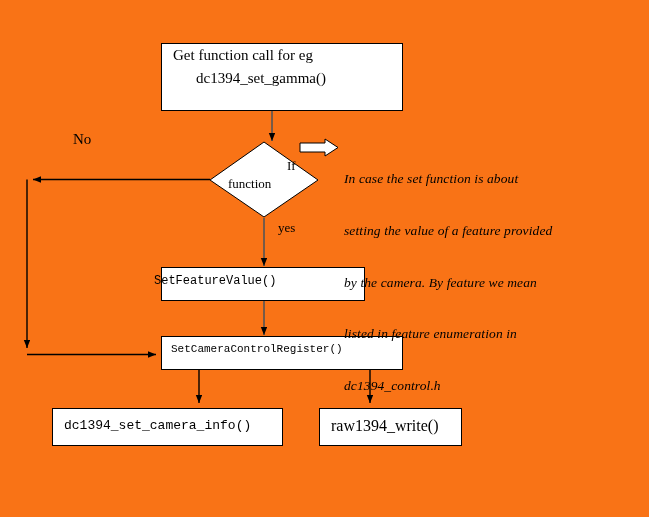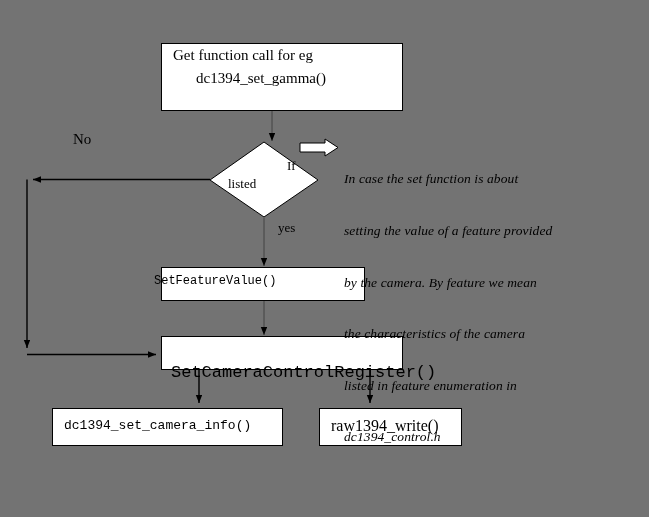--- a/index.html
+++ b/index.html
@@ -4,21 +4,21 @@
 <style>
   html, body {
     margin: 0;
     padding: 0;
     background: #ffffff;
   }
   #canvas {
     position: relative;
     width: 649px;
     height: 517px;
-    background: #737373;
+    background: #f97316;
     overflow: hidden;
     font-family: "Liberation Serif", serif;
   }
   #flow-svg {
     position: absolute;
     left: 0;
     top: 0;
     width: 649px;
     height: 517px;
   }
@@ -69,21 +69,21 @@
   
   #label-no { left: 73px; top: 131px; font-size: 15px; }
   #label-yes { left: 278px; top: 220px; font-size: 13px; }
 
   
   #box-setfeature { left: 161px; top: 267px; width: 204px; height: 34px; }
   #box-setfeature-text { left: 154px; top: 274px; font-size: 12px; }
 
   
   #box-setcamera { left: 161px; top: 336px; width: 242px; height: 34px; }
-  #box-setcamera-text { left: 171px; top: 343px; font-size: 17px; margin-top: 20px; }
+  #box-setcamera-text { left: 171px; top: 343px; font-size: 11px; }
 
   
   #box-setinfo { left: 52px; top: 408px; width: 231px; height: 38px; }
   #box-setinfo-text { left: 64px; top: 418px; font-size: 13px; }
 
   
   #box-rawwrite { left: 319px; top: 408px; width: 143px; height: 38px; }
   #box-rawwrite-text { left: 331px; top: 417px; font-size: 16px; }
 
   
@@ -118,39 +118,38 @@
     <line x1="370" y1="370" x2="370" y2="403" stroke="#000000" stroke-width="1.4" marker-end="url(#arrowhead)"></line>
 
     <polygon points="300,143 325,143 325,139 338,147.5 325,156 325,152 300,152" fill="#ffffff" stroke="#000000" stroke-width="1"></polygon>
   </svg>
 
   <div class="node-box" id="box-start"></div>
   <div class="node-text serif" id="box-start-line1">Get function call for eg</div>
   <div class="node-text serif" id="box-start-line2">dc1394_set_gamma()</div>
 
   <div class="node-text serif" id="diamond-label-1">If</div>
-  <div class="node-text serif" id="diamond-label-2">listed</div>
+  <div class="node-text serif" id="diamond-label-2">function</div>
 
   <div class="label-text" id="label-no">No</div>
   <div class="label-text" id="label-yes">yes</div>
 
   <div class="node-box" id="box-setfeature"></div>
   <div class="node-text mono" id="box-setfeature-text">SetFeatureValue()</div>
 
   <div class="node-box" id="box-setcamera"></div>
   <div class="node-text mono" id="box-setcamera-text">SetCameraControlRegister()</div>
 
   <div class="node-box" id="box-setinfo"></div>
   <div class="node-text mono" id="box-setinfo-text">dc1394_set_camera_info()</div>
 
   <div class="node-box" id="box-rawwrite"></div>
   <div class="node-text serif" id="box-rawwrite-text">raw1394_write()</div>
 
   <div class="annotation" id="annotation-block">
     <div>In case the set function is about</div>
     <div>setting the value of a feature provided</div>
     <div>by the camera. By feature we mean</div>
-    <div>the characteristics of the camera</div>
     <div>listed in feature enumeration in</div>
     <div>dc1394_control.h</div>
   </div>
 
 </div>
 
 </body></html>

